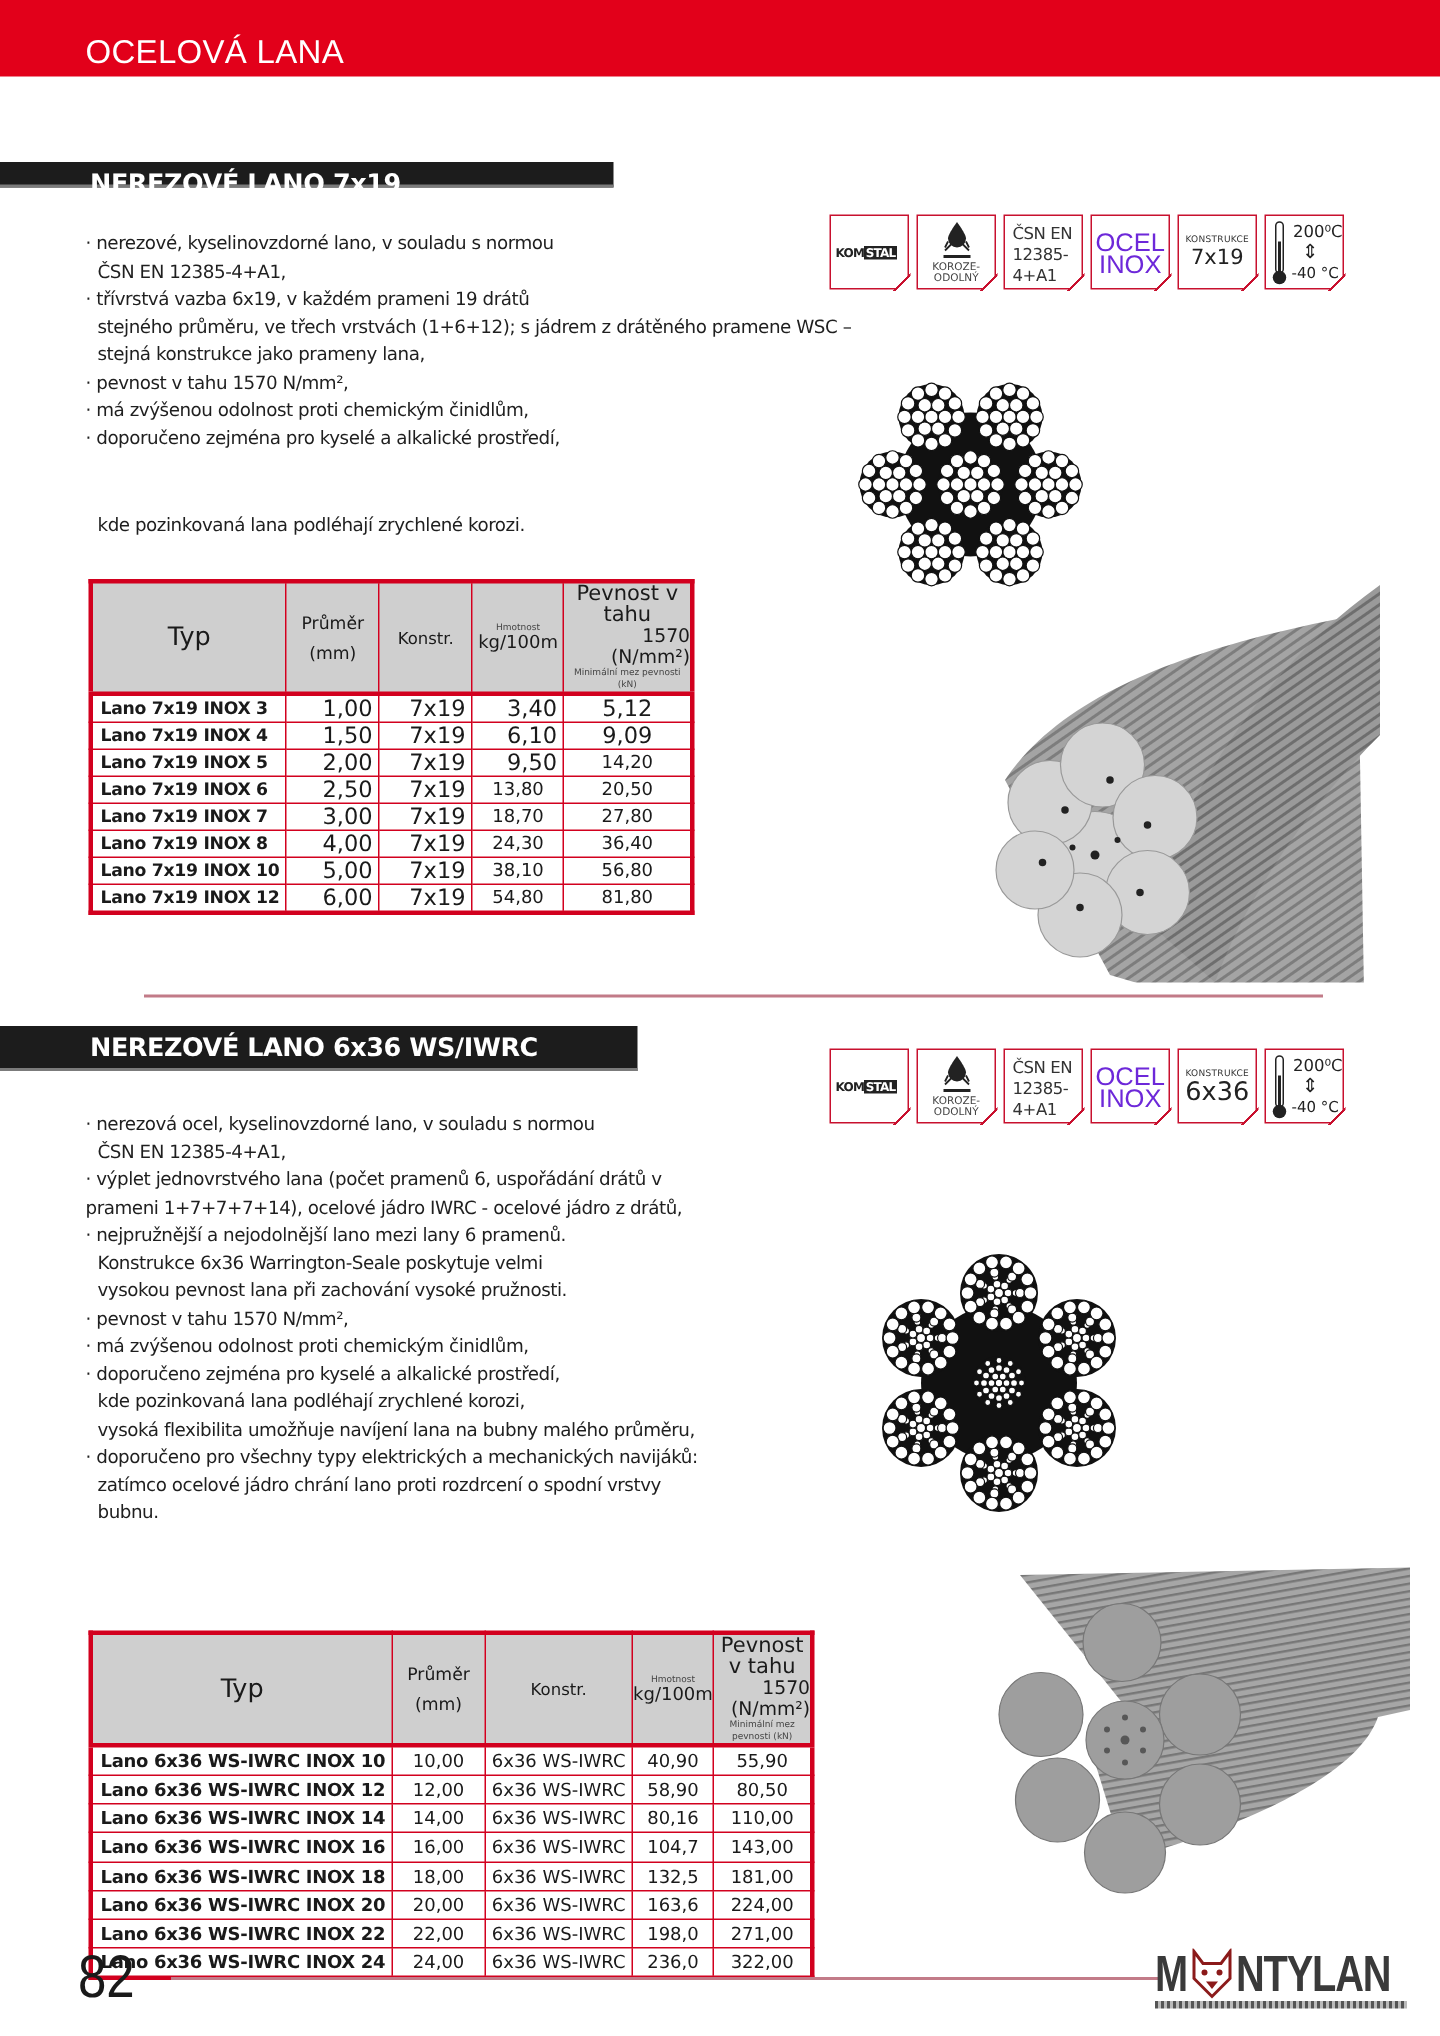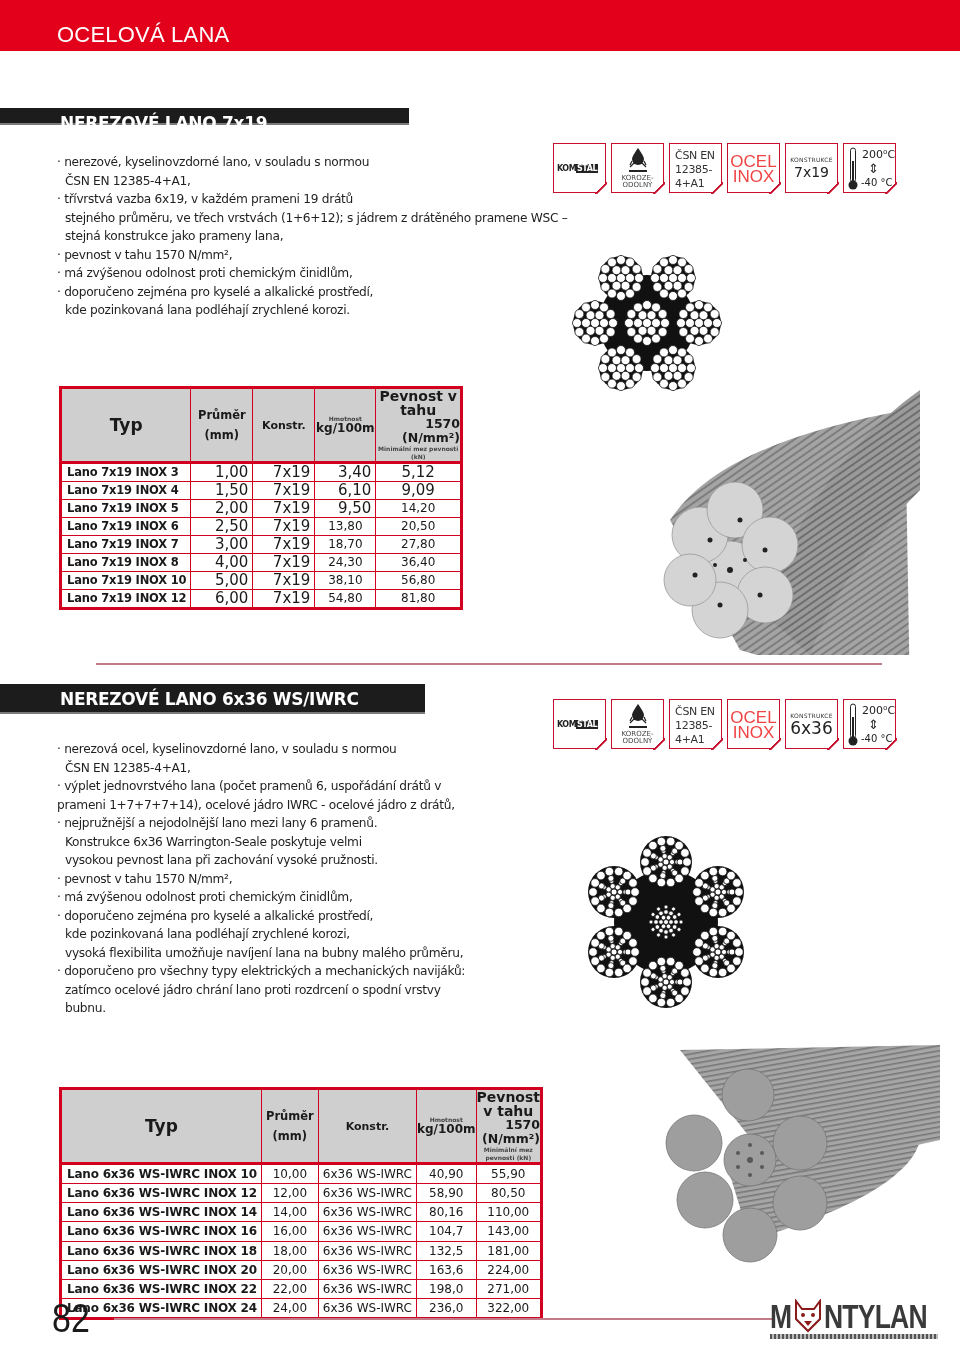--- a/index.html
+++ b/index.html
@@ -15,31 +15,31 @@
   .bullets { position: absolute; left: 57px; font-size: 12.2px; line-height: 18.5px; color: #1f1f1f; letter-spacing: -0.3px; }
   .bullets .ln { white-space: nowrap; }
 
   .badges { position: absolute; display: flex; }
   .badge { position: relative; width: 53px; height: 50px; border: 1.5px solid #c8102e; margin-right: 5px; background: #fff; }
   .badge::after { content: ""; position: absolute; right: -2px; bottom: -2px; width: 12px; height: 12px; background: linear-gradient(135deg, transparent 49%, #c8102e 50%, #c8102e 58%, #fff 59%); }
   .badge .komstal { position: absolute; left: 3px; top: 20px; font-family: "DejaVu Sans", sans-serif; font-size: 8px; font-weight: bold; letter-spacing: -0.5px; color: #222; }
   .badge .komstal .st { background: #222; color: #fff; padding: 0 1px; }
   .badge .koroze { position: absolute; left: 0; width: 100%; bottom: 3px; text-align: center; font-size: 7px; line-height: 7px; color: #444; }
   .badge .csn { position: absolute; left: 5px; top: 5px; font-size: 11px; line-height: 14px; color: #333; letter-spacing: -0.3px; }
-  .badge .ocel { position: absolute; left: 0; width: 100%; top: 10px; text-align: center; font-family: "Liberation Sans", sans-serif; font-size: 17px; line-height: 15px; color: #ef4444; }
+  .badge .ocel { position: absolute; left: 0; width: 100%; top: 10px; text-align: center; font-family: "Liberation Sans", sans-serif; font-size: 17px; line-height: 15px; color: #6d28d9; }
   .badge .konst-l { position: absolute; left: 0; width: 100%; top: 12px; text-align: center; font-size: 6px; color: #333; letter-spacing: 0.2px; }
   .badge .konst-v { position: absolute; left: 0; width: 100%; top: 20px; text-align: center; font-size: 14px; color: #222; }
   .badge .konst-v.big { font-size: 17px; top: 18px; }
   .badge .tmax { position: absolute; left: 18px; top: 4px; font-size: 11px; color: #222; }
   .badge .tmin { position: absolute; left: 17px; top: 33px; font-size: 10px; color: #222; }
   .badge .arrow { position: absolute; left: 24px; top: 17px; font-size: 13px; color: #222; }
 
   table.spec { position: absolute; border-collapse: collapse; border: 3px solid #d2001e; font-family: "DejaVu Sans", sans-serif; }
   table.spec th, table.spec td { border: 1px solid #d2001e; }
-  table.spec thead th { background: #cfcfcf; font-weight: bold; color: #1a1a1a; text-align: center; vertical-align: middle; }
+  table.spec thead th { background: #cfcfcf; font-weight: normal; color: #1a1a1a; text-align: center; vertical-align: middle; }
   table.spec thead tr { border-bottom: 3px solid #d2001e; }
   .th-typ { font-size: 17px; }
   .th-prumer { font-size: 11.5px; line-height: 20px; }
   .th-konstr { font-size: 11px; }
   .th-hmot .s { font-size: 6px; display: block; color: #444; line-height: 7px; }
   .th-hmot .m { font-size: 12px; display: block; line-height: 13px; }
   .th-pev .a { font-size: 14px; display: block; line-height: 14px; }
   .th-pev .b { font-size: 12.5px; display: block; line-height: 14px; text-align: right; }
   .th-pev .c { font-size: 6px; display: block; color: #444; line-height: 8px; }
   table.spec td { font-size: 15px; color: #1a1a1a; padding: 0 4px; white-space: nowrap; }
@@ -77,21 +77,21 @@
 
 <div class="bullets" id="b1" style="top:153px;">
     <div class="ln"><span>· </span><span>nerezové, kyselinovzdorné lano, v souladu s normou</span></div>
     <div class="ln" style="padding-left: 8px;"><span>ČSN EN 12385-4+A1,</span></div>
     <div class="ln"><span>· </span><span>třívrstvá vazba 6x19, v každém prameni 19 drátů</span></div>
     <div class="ln" style="padding-left: 8px;"><span>stejného průměru, ve třech vrstvách (1+6+12); s jádrem z drátěného pramene WSC –</span></div>
     <div class="ln" style="padding-left: 8px;"><span>stejná konstrukce jako prameny lana,</span></div>
     <div class="ln"><span>· </span><span>pevnost v tahu 1570 N/mm²,</span></div>
     <div class="ln"><span>· </span><span>má zvýšenou odolnost proti chemickým činidlům,</span></div>
     <div class="ln"><span>· </span><span>doporučeno zejména pro kyselé a alkalické prostředí,</span></div>
-    <div class="ln" style="padding-left: 8px;"><span>kde pozinkovaná lana podléhají zrychlené korozi.</span></div>
+    <div class="ln" style="padding-left: 8px; margin-top: 40px;"><span>kde pozinkovaná lana podléhají zrychlené korozi.</span></div>
   </div>
 
 <div class="badges" style="left:553px; top:143px;">
   <div class="badge">
     <span class="komstal"><span>KOM</span><span class="st">STAL</span></span>
   </div>
   <div class="badge">
     <svg style="position:absolute;left:14px;top:3px" width="24" height="26" viewBox="0 0 24 26">
       <path d="M12 1 C12 1 6 9 6 12 a6 6 0 0 0 12 0 C18 9 12 1 12 1z" fill="#222"></path>
       <path d="M3 24 L21 24" stroke="#222" stroke-width="2"></path>

